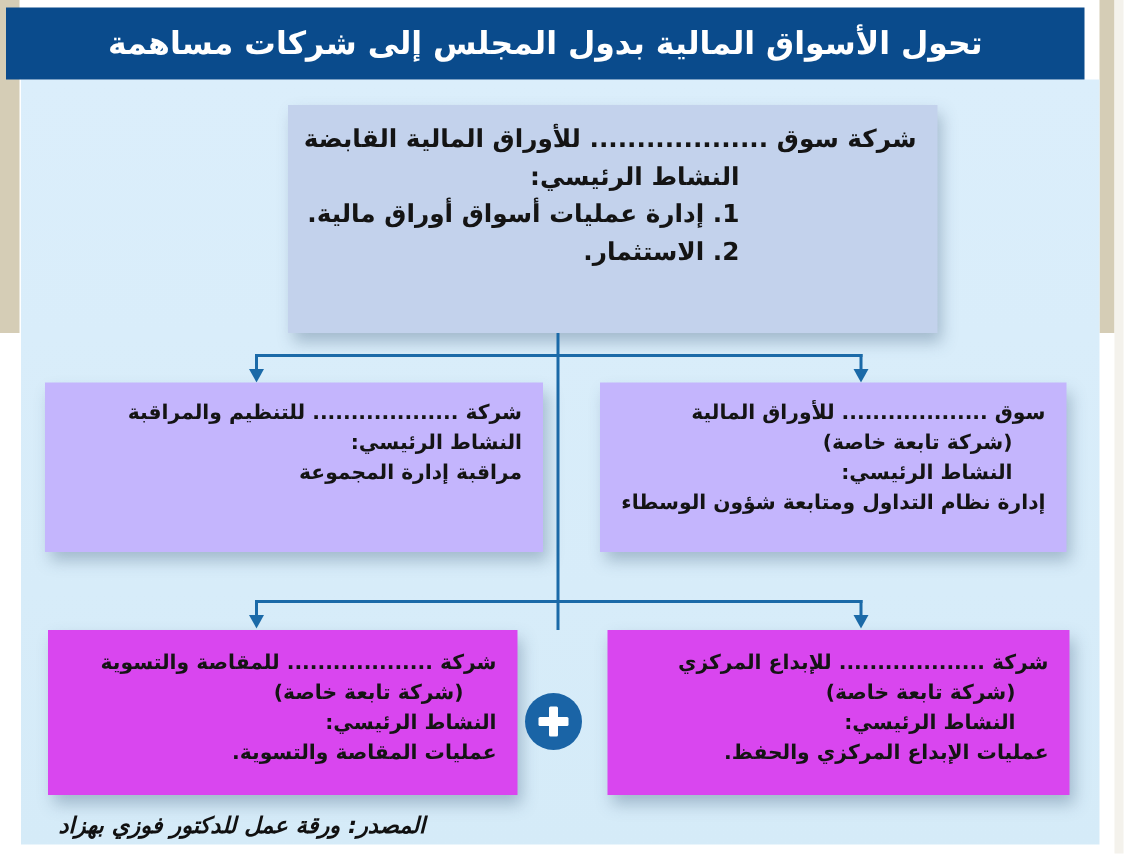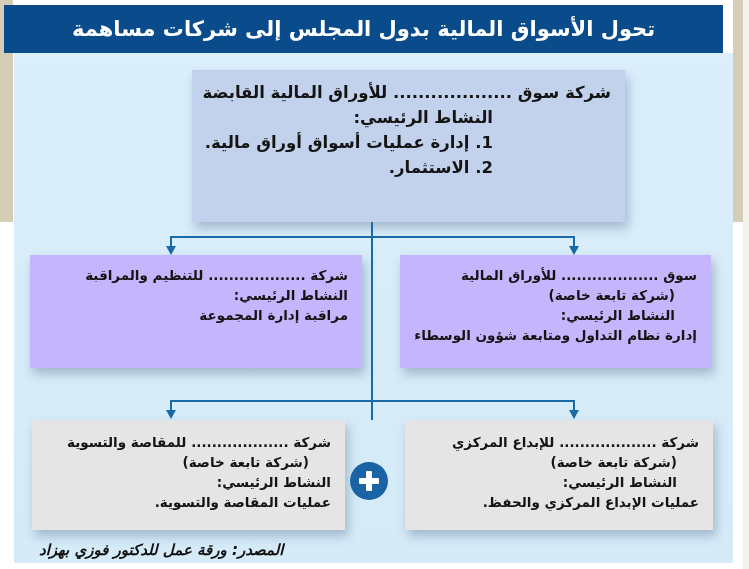--- a/index.html
+++ b/index.html
@@ -33,21 +33,21 @@
     left: 157px; top: 70px; width: 433px; height: 152px;
     background: #c3d2ec; font-size: 16.5px; line-height: 25px;
     padding: 10px 14px 0 30px;
     margin-left: 35px;
   }
   .box-mid {
     top: 255px; height: 113px; background: #c4b5fd;
     font-size: 13.5px; line-height: 20px; padding: 10px 14px 0 14px;
   }
   .box-bot {
-    top: 420px; height: 110px; background: #e5e5e5;
+    top: 420px; height: 110px; background: #d946ef;
     font-size: 13.5px; line-height: 20px; padding: 12px 14px 0 14px;
   }
   .conn { position: absolute; background: #1b6aa8; }
   .arrow {
     position: absolute; width: 0; height: 0;
     border-left: 5px solid transparent; border-right: 5px solid transparent;
     border-top: 9px solid #1b6aa8;
   }
   .plus {
     position: absolute; left: 350px; top: 462px; width: 38px; height: 38px;

